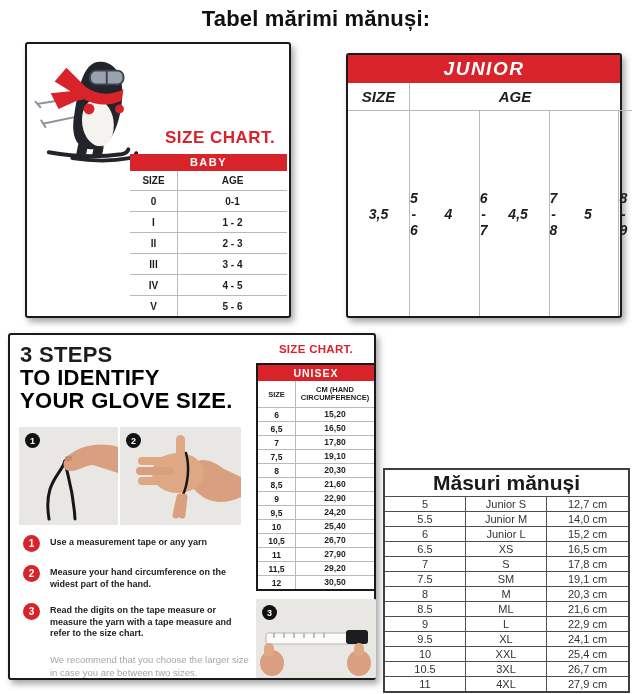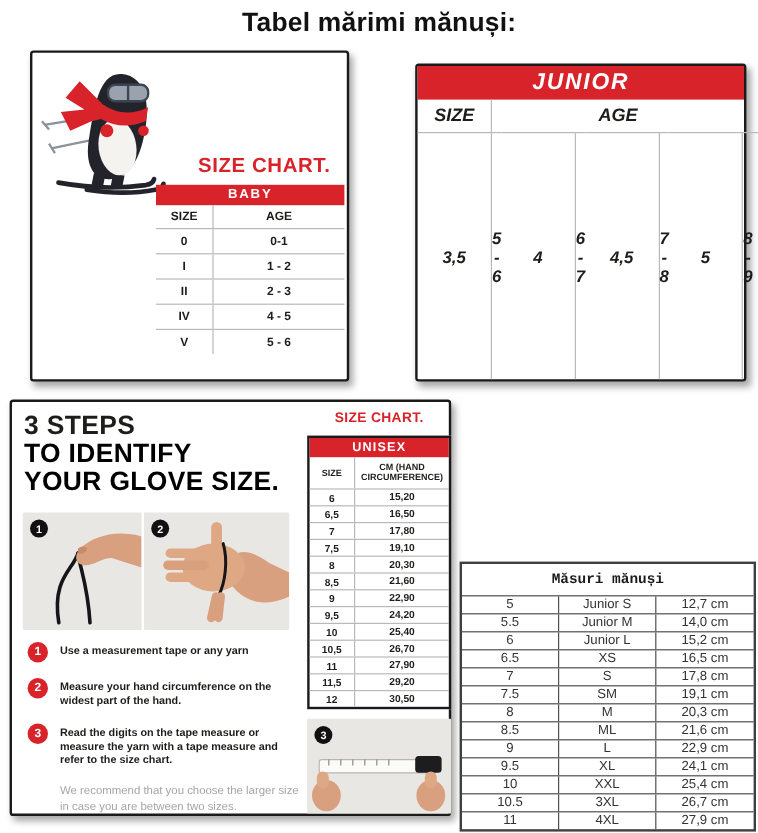--- a/index.html
+++ b/index.html
@@ -69,21 +69,21 @@
   .unisex-table .red-bar { height:16px; line-height:16px; font-size:10.5px; letter-spacing:1px;text-align:center; }
   .unisex-table .thead { height:26px; font-size:7.5px; }
   .unisex-table .trow { height:14px; font-size:8.5px; }
   .unisex-table .c1 { width:38px; border-right:1px solid #b9b9b9; }
   .unisex-table .c2 { flex:1; line-height:8.5px;text-align:center; }
 
   
   .table-d { position:absolute; left:383px; top:468px; width:247px; height:225px;
     border:2px solid #3f3f3f; background:#fff; }
   .table-d-title { height:26px; display:flex; align-items:center; justify-content:center;
-    font-size:12px; font-weight:bold; color:#1a1a1a;font-family:Liberation Mono, monospace; }
+    font-size:21px; font-weight:bold; color:#1a1a1a; }
   .table-d-rows { position:absolute; left:0; right:0; top:26px; bottom:0; display:flex; flex-direction:column; }
   .table-d-rows .trow { flex:1; border-top:1px solid #4f4f4f; font-weight:normal; color:#333; font-size:11px; }
   .table-d .c1 { width:81px; border-right:1px solid #4f4f4f; }
   .table-d .c2 { width:81px; border-right:1px solid #4f4f4f; }
   .table-d .c3 { flex:1; }
 </style>
 </head>
 <body>
 
 <div class="page">
@@ -137,20 +137,24 @@
           <div class="trow">
             <span class="cell c1">I</span>
             <span class="cell c2">1 - 2</span>
           </div>
 
           <div class="trow">
             <span class="cell c1">II</span>
             <span class="cell c2">2 - 3</span>
           </div>
 
+          <div class="trow">
+            <span class="cell c1">III</span>
+            <span class="cell c2">3 - 4</span>
+          </div>
 
           <div class="trow">
             <span class="cell c1">IV</span>
             <span class="cell c2">4 - 5</span>
           </div>
 
           <div class="trow">
             <span class="cell c1">V</span>
             <span class="cell c2">5 - 6</span>
           </div>

